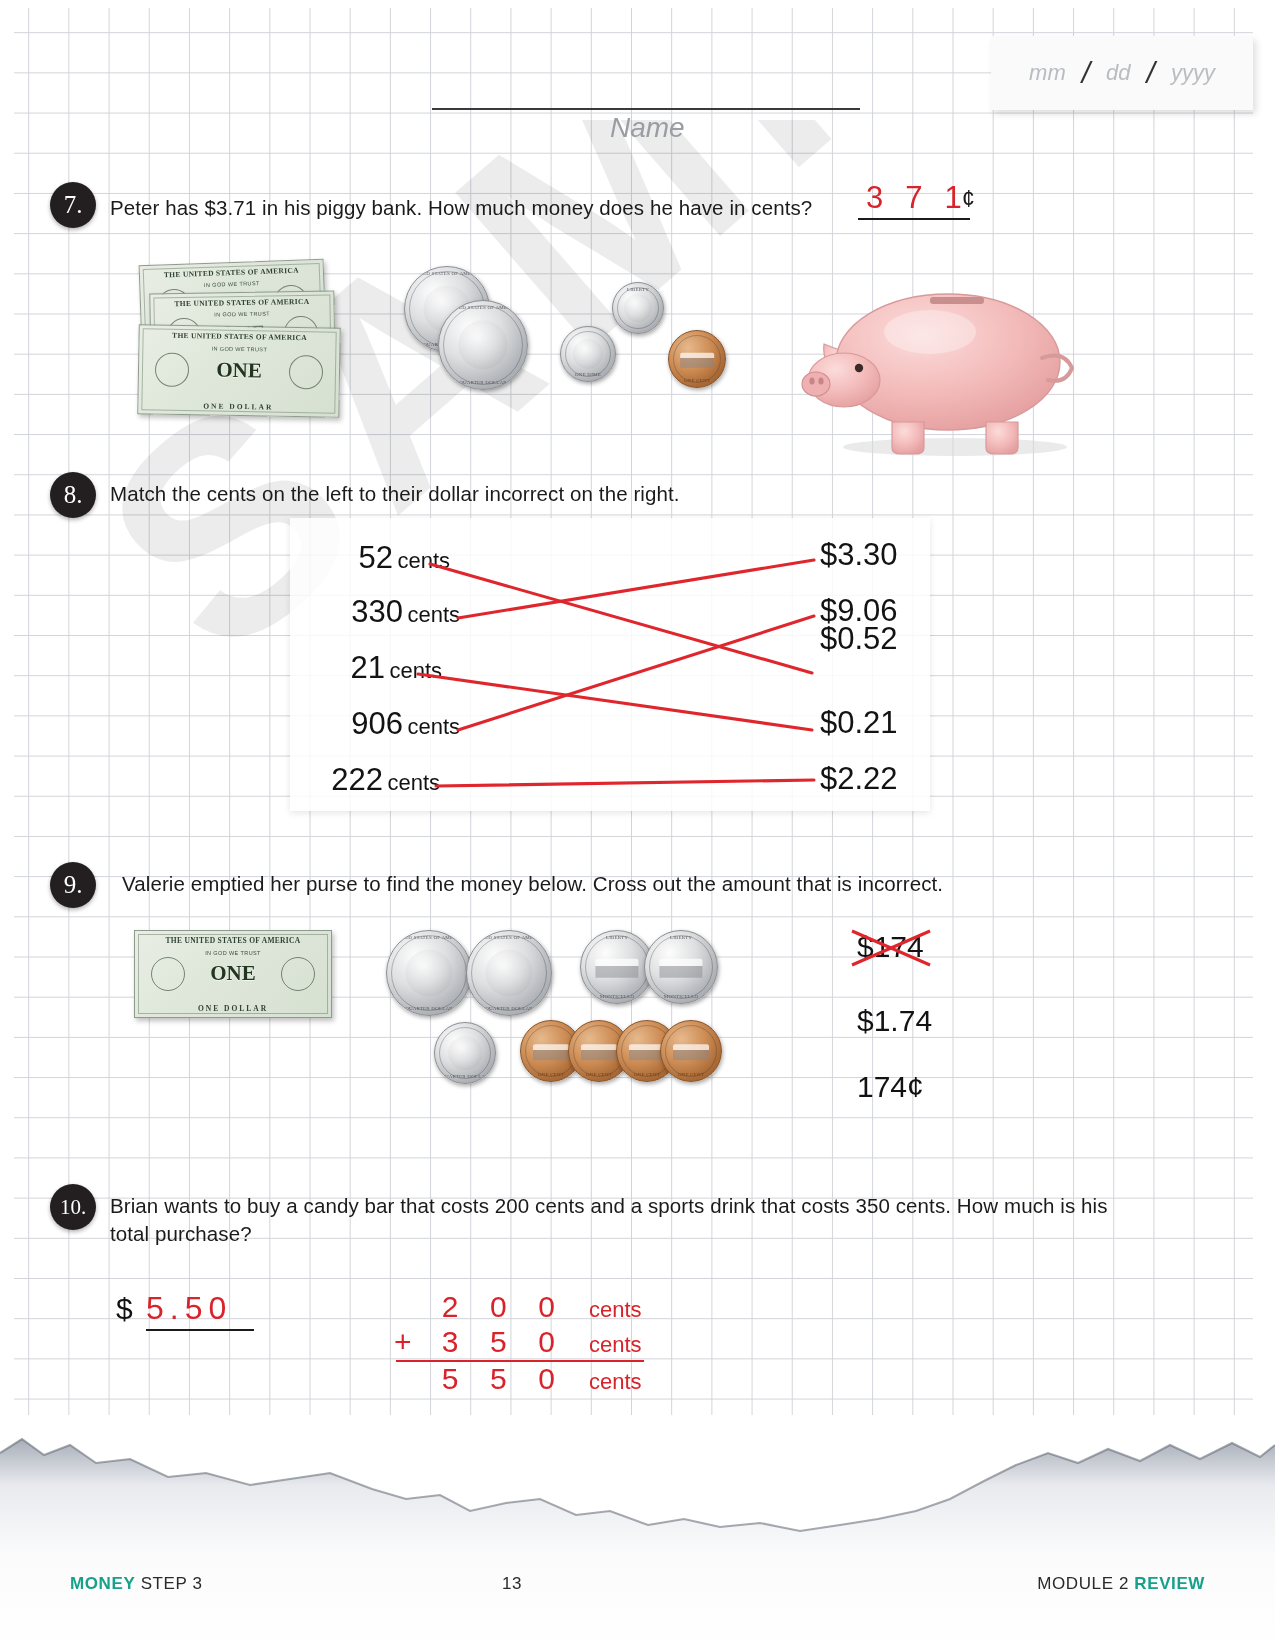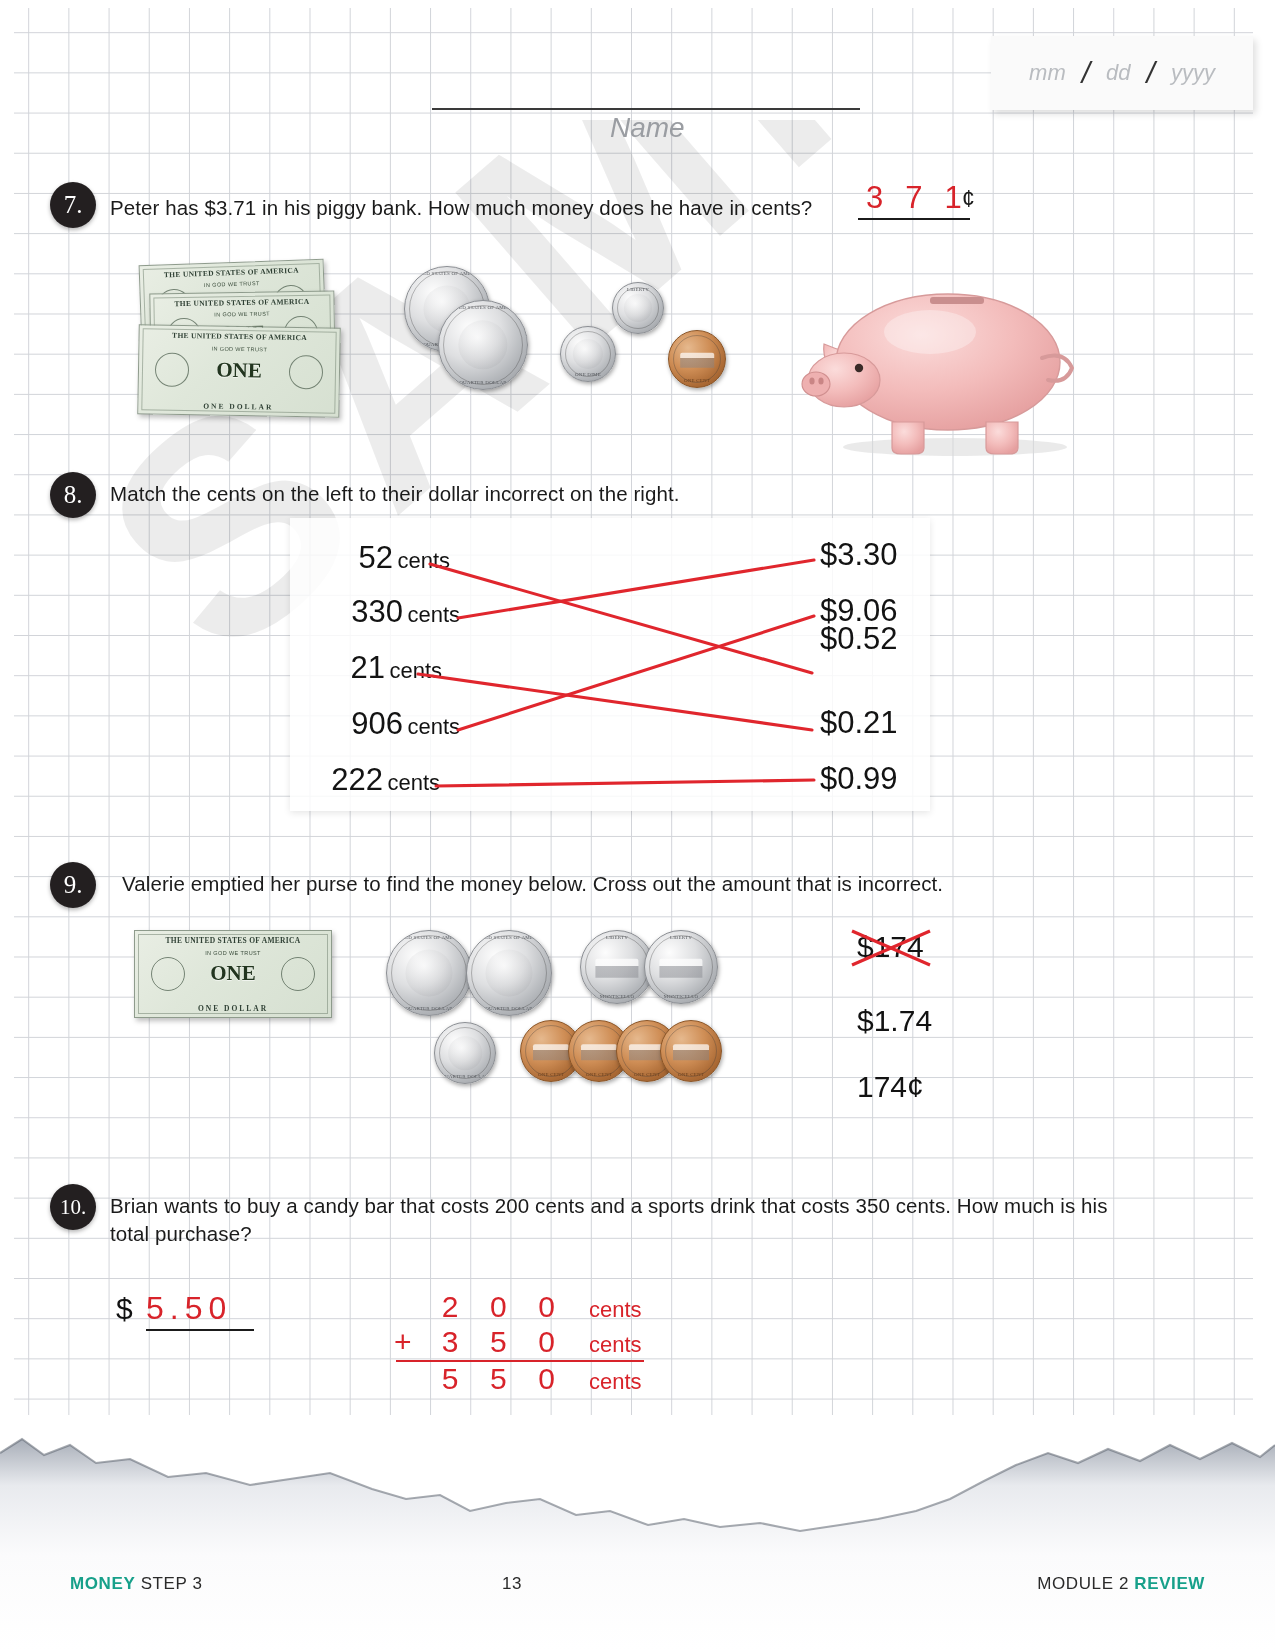--- a/index.html
+++ b/index.html
@@ -353,21 +353,21 @@
 </div>
 <div class="mleft" style="left:300px; top:762px; width:140px;">
   <span class="num">222</span>
   <span class="unit">cents</span>
 </div>
 
 <div class="mright" style="left:820px; top:537px;">$3.30</div>
 <div class="mright" style="left:820px; top:593px;">$9.06</div>
 <div class="mright" style="left:820px; top:621px;">$0.52</div>
 <div class="mright" style="left:820px; top:705px;">$0.21</div>
-<div class="mright" style="left:820px; top:761px;">$0.99</div>
+<div class="mright" style="left:820px; top:761px;">$2.22</div>
 
 <svg id="matchsvg" viewBox="0 0 640 293">
   <g stroke="#e0262d" stroke-width="3.1" fill="none" stroke-linecap="round">
     <line x1="140" y1="46" x2="522" y2="155"></line>
     <line x1="168" y1="100" x2="524" y2="42"></line>
     <line x1="128" y1="156" x2="522" y2="212"></line>
     <line x1="168" y1="212" x2="524" y2="98"></line>
     <line x1="146" y1="268" x2="524" y2="262"></line>
   </g>
 </svg>

